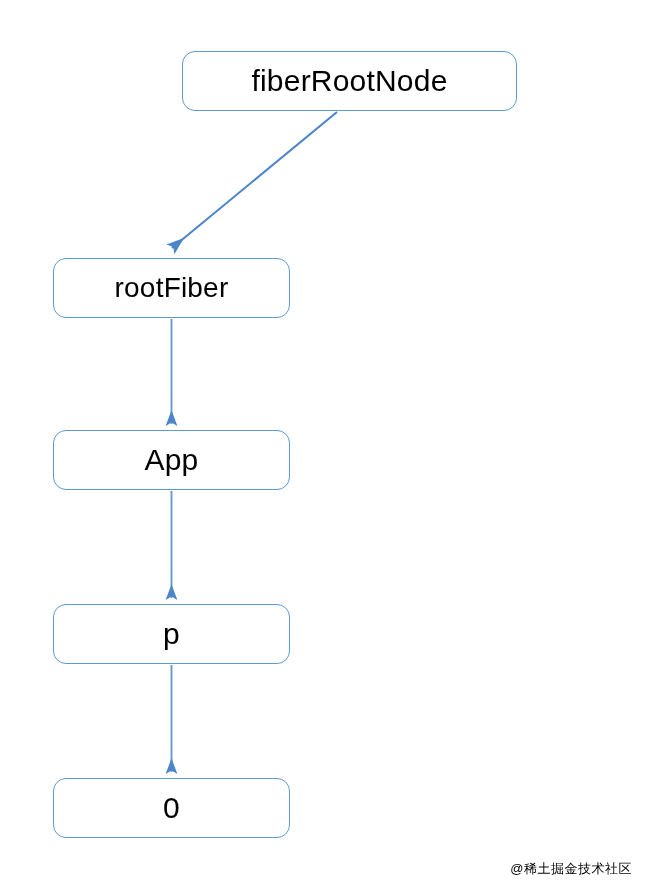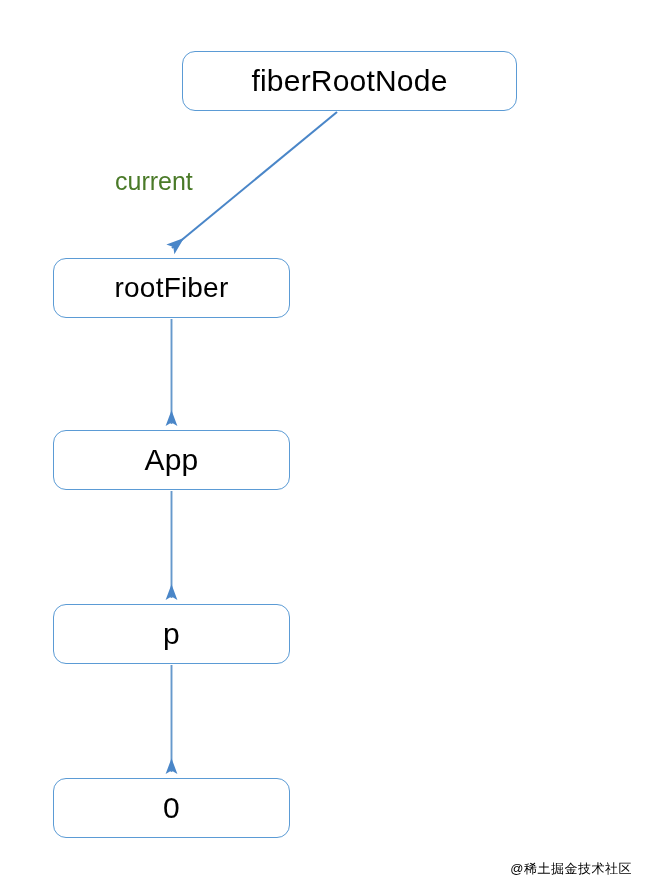--- a/index.html
+++ b/index.html
@@ -134,17 +134,16 @@
   </div>
 
   <div class="node" id="node-p">
     <span class="node-label">p</span>
   </div>
 
   <div class="node" id="node-zero">
     <span class="node-label">0</span>
   </div>
 
-  <div id="edge-label-current">current</div>
 
   <div id="watermark">@稀土掘金技术社区</div>
 
 </div>
 
 </body></html>

